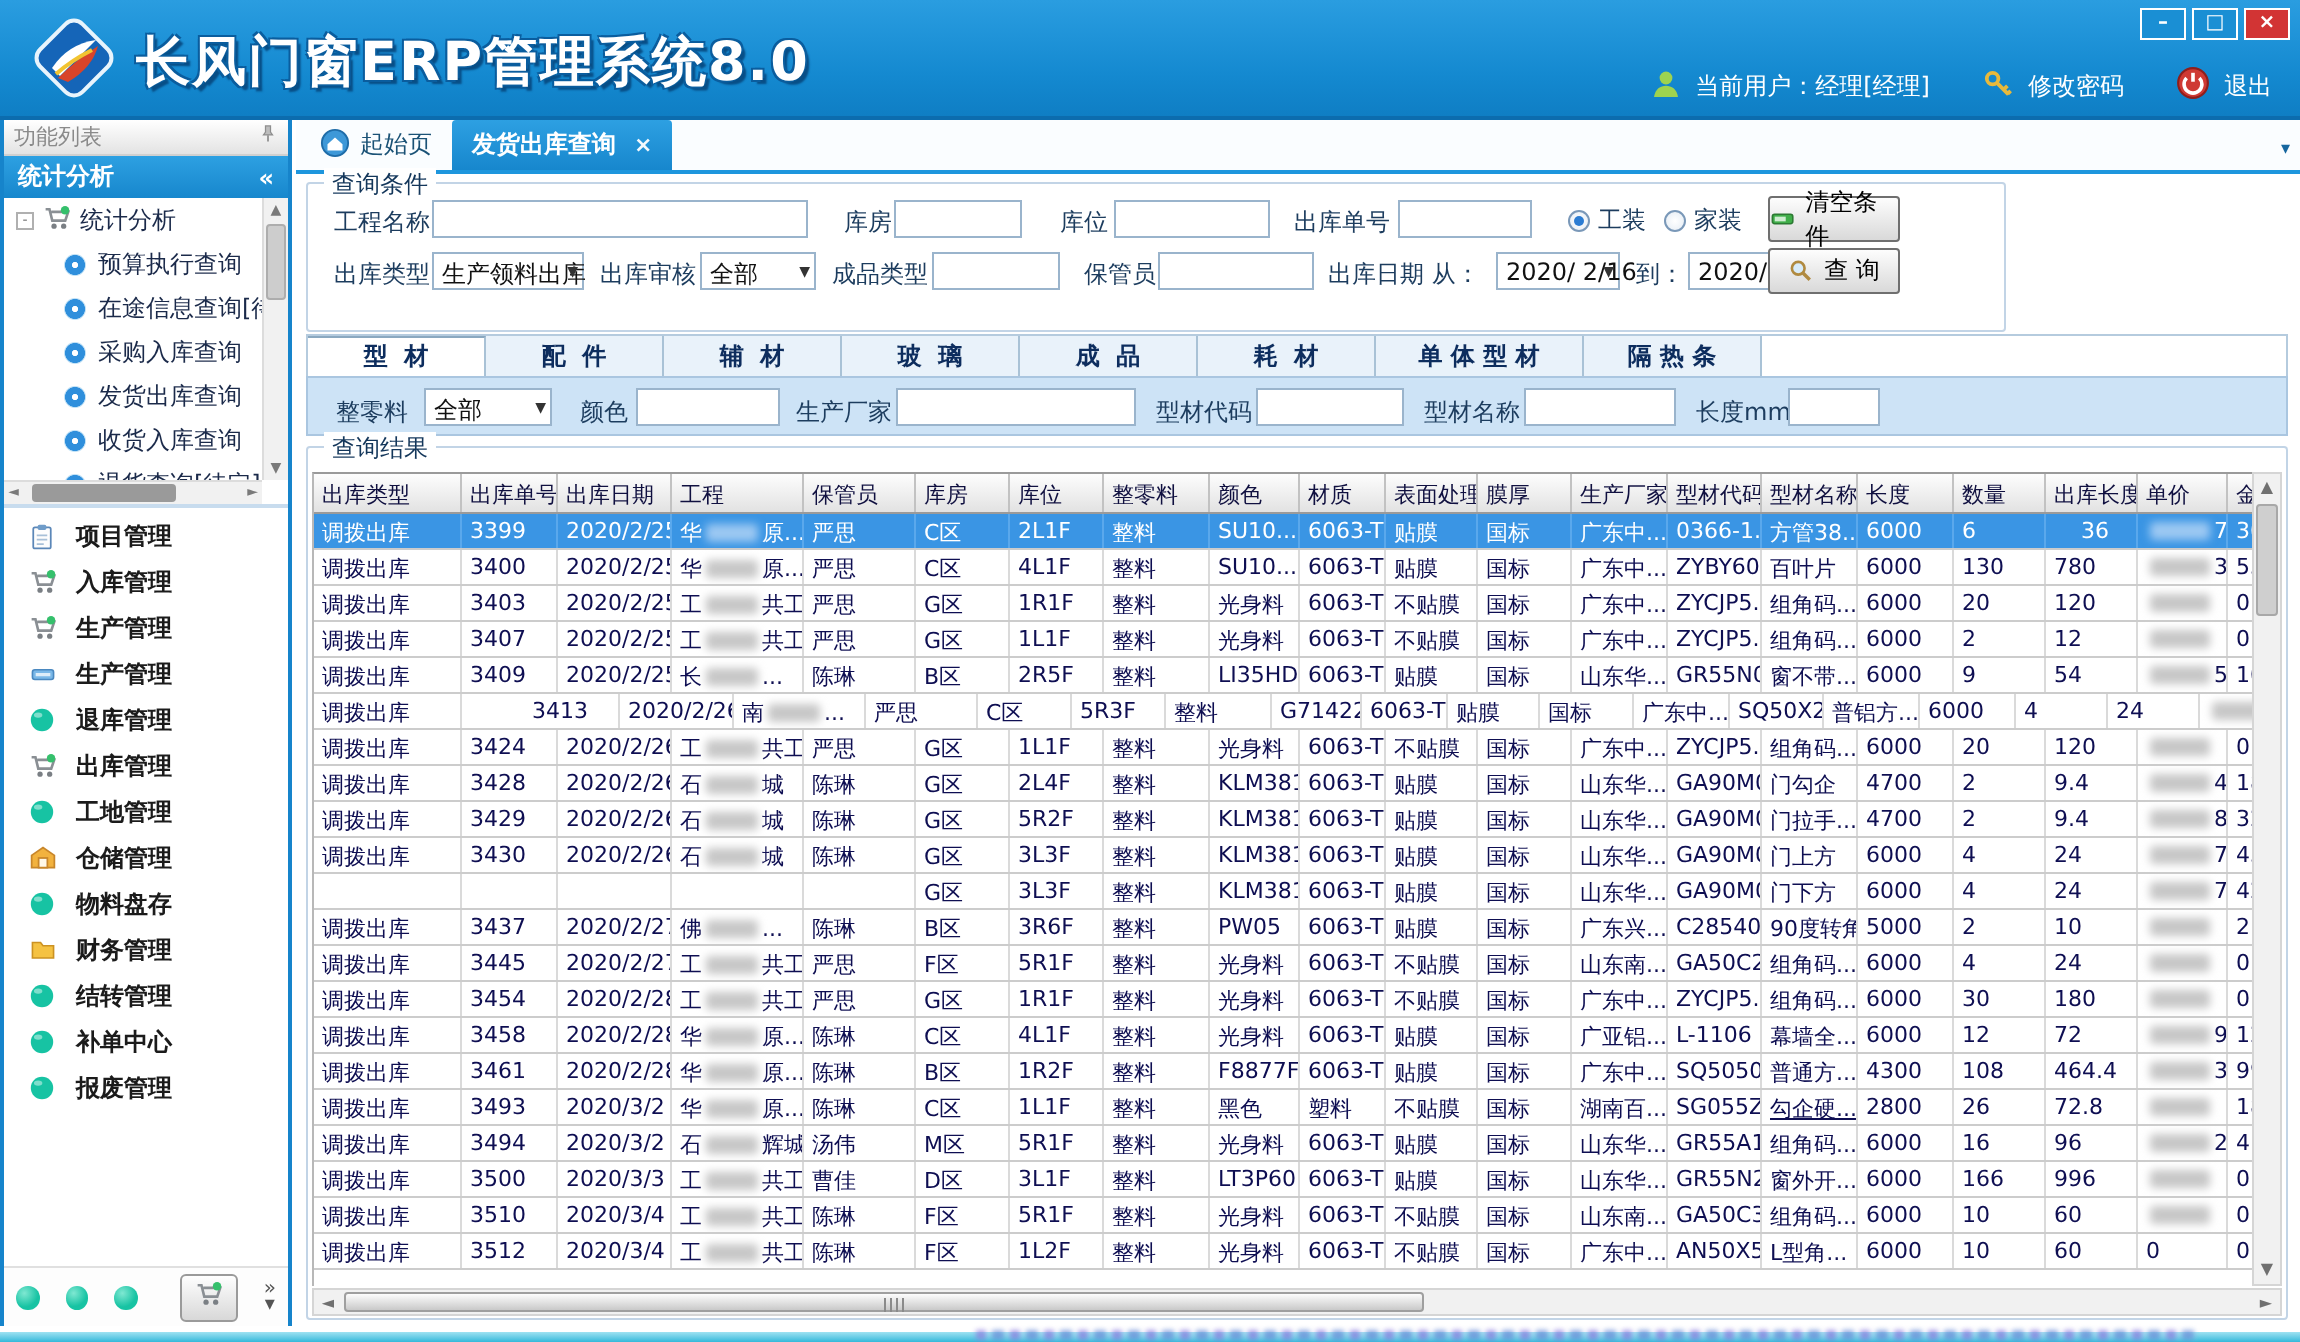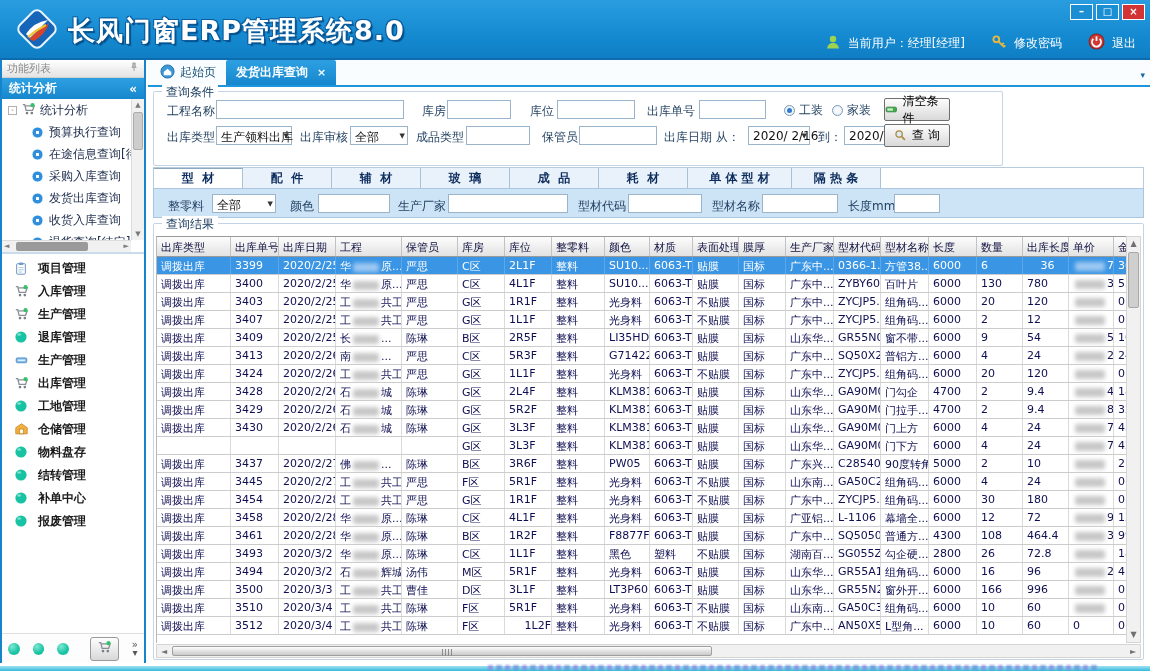--- a/index.html
+++ b/index.html
@@ -227,35 +227,35 @@
             <path d="M1.5 3h2.2l1.6 6.5h7.4l1.7-5H4.8" fill="none" stroke="#8a8f94" stroke-width="1.5"></path>
             <circle cx="6.3" cy="12.7" r="1.5" fill="#7a7f84"></circle>
             <circle cx="11.8" cy="12.7" r="1.5" fill="#7a7f84"></circle>
             <circle cx="12.6" cy="3.6" r="2.4" fill="#35c06c"></circle>
           </svg>
         </span>
         <span>生产管理</span>
       </div>
       <div class="group-item">
         <span class="gicon">
+          <svg width="15" height="13" viewBox="0 0 16 16">
+            <rect x="1.5" y="6" width="13" height="6" rx="1.5" fill="#7ab8e8" stroke="#4a88c0"></rect>
+            <rect x="3.5" y="8" width="9" height="2" fill="#fff" opacity=".75"></rect>
+          </svg>
+        </span>
+        <span>生产管理</span>
+      </div>
+      <div class="group-item">
+        <span class="gicon">
           <svg width="14" height="14" viewBox="0 0 16 16">
             <circle cx="8" cy="8" r="6.4" fill="#17c3a3"></circle>
             <ellipse cx="5.8" cy="5.2" rx="2.4" ry="1.5" fill="rgba(255,255,255,.45)"></ellipse>
           </svg>
         </span>
         <span>退库管理</span>
-      </div>
-      <div class="group-item">
-        <span class="gicon">
-          <svg width="15" height="13" viewBox="0 0 16 16">
-            <rect x="1.5" y="6" width="13" height="6" rx="1.5" fill="#7ab8e8" stroke="#4a88c0"></rect>
-            <rect x="3.5" y="8" width="9" height="2" fill="#fff" opacity=".75"></rect>
-          </svg>
-        </span>
-        <span>生产管理</span>
       </div>
       <div class="group-item">
         <span class="gicon">
           <svg width="15" height="14" viewBox="0 0 16 16">
             <path d="M1.5 3h2.2l1.6 6.5h7.4l1.7-5H4.8" fill="none" stroke="#8a8f94" stroke-width="1.5"></path>
             <circle cx="6.3" cy="12.7" r="1.5" fill="#7a7f84"></circle>
             <circle cx="11.8" cy="12.7" r="1.5" fill="#7a7f84"></circle>
             <circle cx="12.6" cy="3.6" r="2.4" fill="#35c06c"></circle>
           </svg>
         </span>
@@ -280,20 +280,28 @@
         <span>仓储管理</span>
       </div>
       <div class="group-item">
         <span class="gicon">
           <svg width="14" height="14" viewBox="0 0 16 16">
             <circle cx="8" cy="8" r="6.4" fill="#17c3a3"></circle>
             <ellipse cx="5.8" cy="5.2" rx="2.4" ry="1.5" fill="rgba(255,255,255,.45)"></ellipse>
           </svg>
         </span>
         <span>物料盘存</span>
+      </div>
+      <div class="group-item">
+        <span class="gicon">
+          <svg width="15" height="13" viewBox="0 0 16 16">
+            <path d="M1.5 4h5l1.5 2h6.5v7.5h-13z" fill="#f5c242" stroke="#cc9222"></path>
+          </svg>
+        </span>
+        <span>财务管理</span>
       </div>
       <div class="group-item">
         <span class="gicon">
           <svg width="14" height="14" viewBox="0 0 16 16">
             <circle cx="8" cy="8" r="6.4" fill="#17c3a3"></circle>
             <ellipse cx="5.8" cy="5.2" rx="2.4" ry="1.5" fill="rgba(255,255,255,.45)"></ellipse>
           </svg>
         </span>
         <span>结转管理</span>
       </div>
@@ -551,21 +559,21 @@
             <div class="gcell" style="width: 47px;">GR55N02</div>
             <div class="gcell" style="width: 48px;">窗不带...</div>
             <div class="gcell" style="width: 48px;">6000</div>
             <div class="gcell" style="width: 46px;">9</div>
             <div class="gcell" style="width: 46px;">54</div>
             <div class="gcell price" style="width: 45px;"><span class="blurchip"></span><span>537</span></div>
             <div class="gcell" style="width: 13px;">106</div>
           </div>
           <div class="grow">
             <div class="gcell" style="width: 74px;">调拨出库</div>
-            <div class="gcell" style="width: 48px;">3413</div>
+            <div class="gcell" style="width: 48px; margin-left: 31px;">3413</div>
             <div class="gcell" style="width: 57px;">2020/2/26</div>
             <div class="gcell" style="width: 66px;"><span>南</span><span class="blurchip"></span><span>...</span></div>
             <div class="gcell" style="width: 56px;">严思</div>
             <div class="gcell" style="width: 47px;">C区</div>
             <div class="gcell" style="width: 47px;">5R3F</div>
             <div class="gcell" style="width: 53px;">整料</div>
             <div class="gcell" style="width: 45px;">G71422</div>
             <div class="gcell" style="width: 43px;">6063-T5</div>
             <div class="gcell" style="width: 46px;">贴膜</div>
             <div class="gcell" style="width: 47px;">国标</div>
@@ -806,21 +814,21 @@
             <div class="gcell" style="width: 56px;">陈琳</div>
             <div class="gcell" style="width: 47px;">C区</div>
             <div class="gcell" style="width: 47px;">1L1F</div>
             <div class="gcell" style="width: 53px;">整料</div>
             <div class="gcell" style="width: 45px;">黑色</div>
             <div class="gcell" style="width: 43px;">塑料</div>
             <div class="gcell" style="width: 46px;">不贴膜</div>
             <div class="gcell" style="width: 47px;">国标</div>
             <div class="gcell" style="width: 48px;">湖南百...</div>
             <div class="gcell" style="width: 47px;">SG055Z</div>
-            <div class="gcell" style="width: 48px;">勾企硬...</div>
+            <div class="gcell" style="width: 48px; text-decoration: underline;">勾企硬...</div>
             <div class="gcell" style="width: 48px;">2800</div>
             <div class="gcell" style="width: 46px;">26</div>
             <div class="gcell" style="width: 46px;">72.8</div>
             <div class="gcell price" style="width: 45px;"><span class="blurchip"></span></div>
             <div class="gcell" style="width: 13px;">182</div>
           </div>
           <div class="grow">
             <div class="gcell" style="width: 74px;">调拨出库</div>
             <div class="gcell" style="width: 48px;">3494</div>
             <div class="gcell" style="width: 57px;">2020/3/2</div>
@@ -886,21 +894,21 @@
             <div class="gcell price" style="width: 45px;"><span class="blurchip"></span></div>
             <div class="gcell" style="width: 13px;">0</div>
           </div>
           <div class="grow">
             <div class="gcell" style="width: 74px;">调拨出库</div>
             <div class="gcell" style="width: 48px;">3512</div>
             <div class="gcell" style="width: 57px;">2020/3/4</div>
             <div class="gcell" style="width: 66px;"><span>工</span><span class="blurchip"></span><span>共工程</span></div>
             <div class="gcell" style="width: 56px;">陈琳</div>
             <div class="gcell" style="width: 47px;">F区</div>
-            <div class="gcell" style="width: 47px; text-align: right;">1L2F</div>
+            <div class="gcell" style="width: 47px;">1L2F</div>
             <div class="gcell" style="width: 53px;">整料</div>
             <div class="gcell" style="width: 45px;">光身料</div>
             <div class="gcell" style="width: 43px;">6063-T5</div>
             <div class="gcell" style="width: 46px;">不贴膜</div>
             <div class="gcell" style="width: 47px;">国标</div>
             <div class="gcell" style="width: 48px;">广东中...</div>
             <div class="gcell" style="width: 47px;">AN50X50X2</div>
             <div class="gcell" style="width: 48px;">L型角...</div>
             <div class="gcell" style="width: 48px;">6000</div>
             <div class="gcell" style="width: 46px;">10</div>

